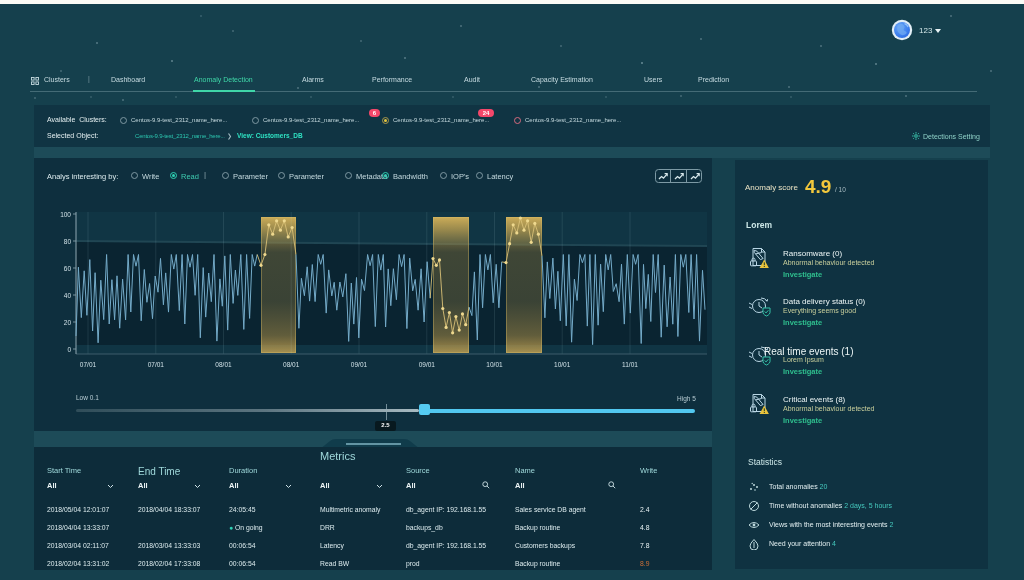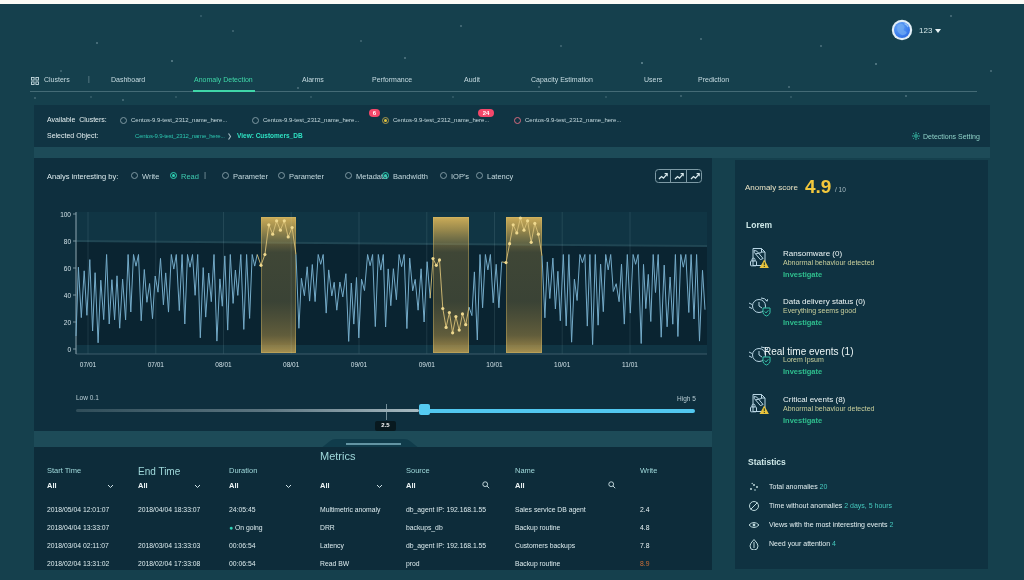--- a/index.html
+++ b/index.html
@@ -388,21 +388,21 @@
 <rect x="3.5" y="15" width="6" height="4.8" rx="0.8"></rect>
       <path d="M5,15 v-1.4 a1.5,1.5 0 0 1 3,0 V15"></path>
 </g>
 <path d="M12.5,22 L17.2,13.6 L21.9,22 Z" fill="#e9c33c"></path>
 <rect x="16.8" y="16.3" width="1" height="2.8" fill="#1d3a2a"></rect>
     <rect x="16.8" y="19.9" width="1" height="1.1" fill="#1d3a2a"></rect>
 </svg>
 <div class="t" style="left:783px;top:395px;font-size:8px;color:#ecf5f5">Critical events (8)</div>
 <div class="t" style="left:783px;top:405px;font-size:7px;color:#c9cf9c">Abnormal behaviour detected</div>
 <div class="t inv" style="left:783px;top:416px">Investigate</div>
-<div class="t" style="left:748px;top:457px;font-size:8.5px;font-weight:bold;color:#cde8e8">Statistics</div>
+<div class="t" style="left:748px;top:457px;font-size:8.5px;font-weight:normal;color:#cde8e8">Statistics</div>
 <svg class="abs" style="left:748px;top:481px" width="12" height="12" viewBox="0 0 12 12">
     <g fill="#bcd8dc">
       <circle cx="3" cy="8" r="1"></circle>
       <circle cx="6" cy="4" r="1"></circle>
       <circle cx="9" cy="6" r="1"></circle>
       <circle cx="7" cy="9" r="0.8"></circle>
       <circle cx="4.2" cy="2.5" r="0.7"></circle>
     </g>
   </svg>
 <div class="t" style="left:769px;top:483px;font-size:7px;color:#e2eff1">Total anomalies <b style="font-weight:normal;color:#45c8bd">20</b></div>

